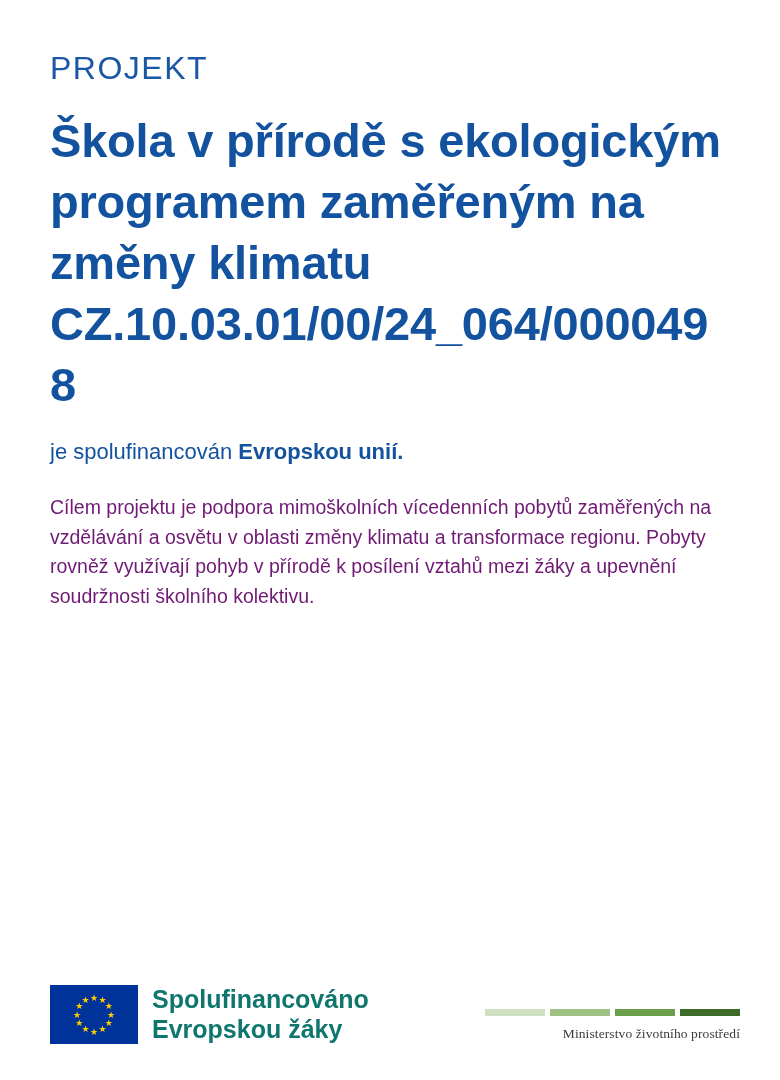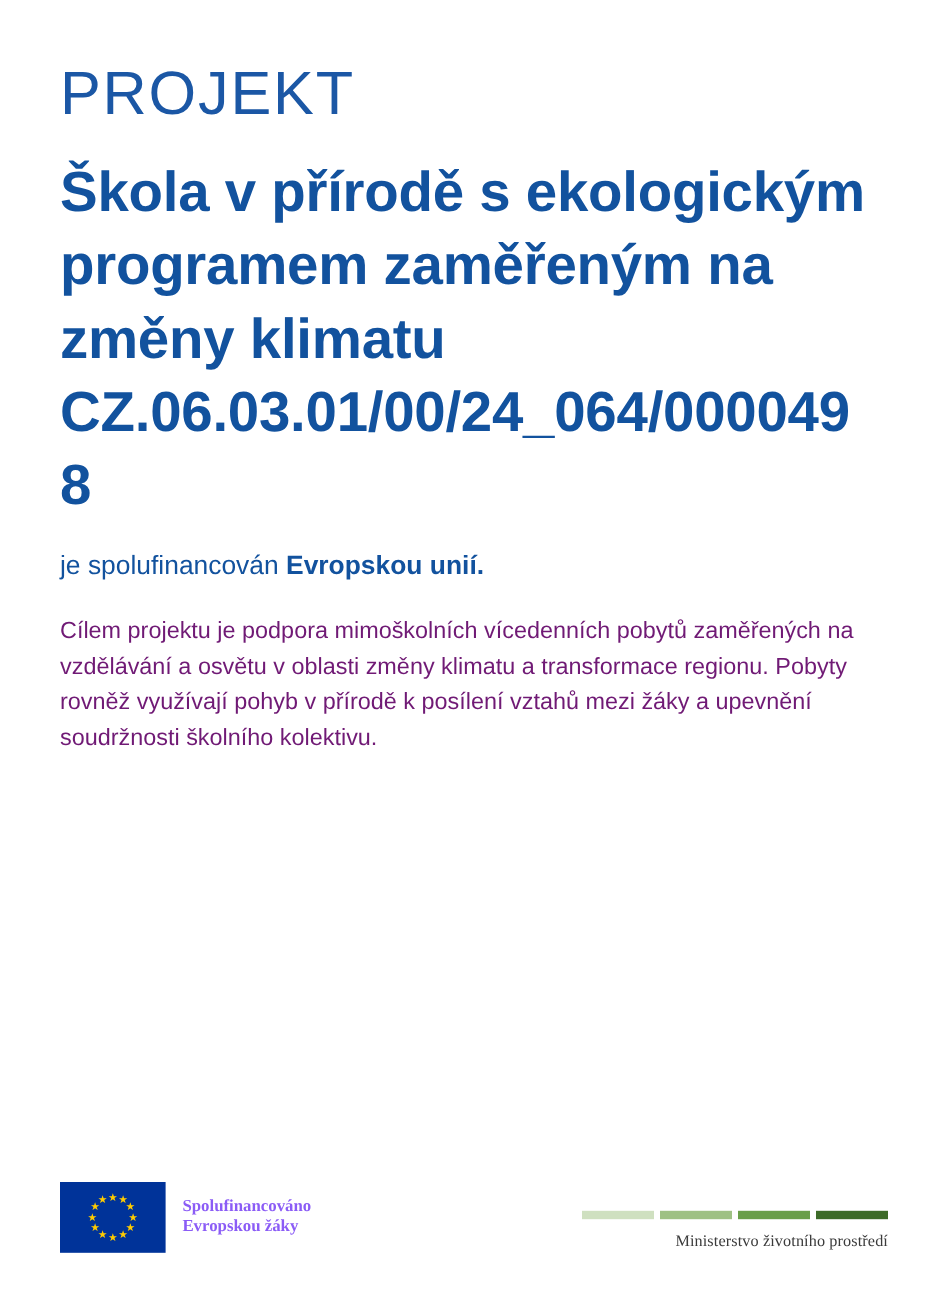--- a/index.html
+++ b/index.html
@@ -16,21 +16,21 @@
   }
   .poster {
     position: relative;
     width: 780px;
     height: 1080px;
     box-sizing: border-box;
     padding: 52px 46px 0 50px;
     background: #ffffff;
   }
   .eyebrow {
-    font-size: 51px;
+    font-size: 32px;
     letter-spacing: 1.5px;
     font-weight: 400;
     color: #1b57a5;
     line-height: 1.0;
     margin: 0 0 26px 0;
   }
   .headline {
     font-size: 47px;
     font-weight: 700;
     color: #12529e;
@@ -77,25 +77,24 @@
     flex: none;
   }
   .eu-star {
     position: absolute;
     color: #FFCC00;
     font-size: 9px;
     line-height: 9px;
     transform: translate(-50%, -50%);
   }
   .eu-text {
-    font-size: 14px;
+    font-size: 25px;
     line-height: 1.18;
-    color: #8b5cf6;
+    color: #0f766e;
     font-weight: 600;
-    font-family: Liberation Serif, serif;
   }
   .ministry {
     text-align: right;
     padding-bottom: 2px;
   }
   .ministry-bars {
     display: flex;
     gap: 5px;
     justify-content: flex-end;
     margin-bottom: 10px;
@@ -112,21 +111,21 @@
     font-family: "Liberation Serif", serif;
   }
 </style>
 </head>
 <body>
 
 <div class="poster">
 
   <div class="eyebrow">PROJEKT</div>
 
-  <h1 class="headline">Škola v přírodě s ekologickým programem zaměřeným na změny klimatu CZ.06.03.01/00/24_064/0000498</h1>
+  <h1 class="headline">Škola v přírodě s ekologickým programem zaměřeným na změny klimatu CZ.10.03.01/00/24_064/0000498</h1>
 
   <div class="subline">
     <span>je spolufinancován </span><span class="bold">Evropskou unií.</span>
   </div>
 
   <p class="body-text">Cílem projektu je podpora mimoškolních vícedenních pobytů zaměřených na vzdělávání a osvětu v oblasti změny klimatu a transformace regionu. Pobyty rovněž využívají pohyb v přírodě k posílení vztahů mezi žáky a upevnění soudržnosti školního kolektivu.</p>
 
   <div class="footer">
 
     <div class="eu-logo">

